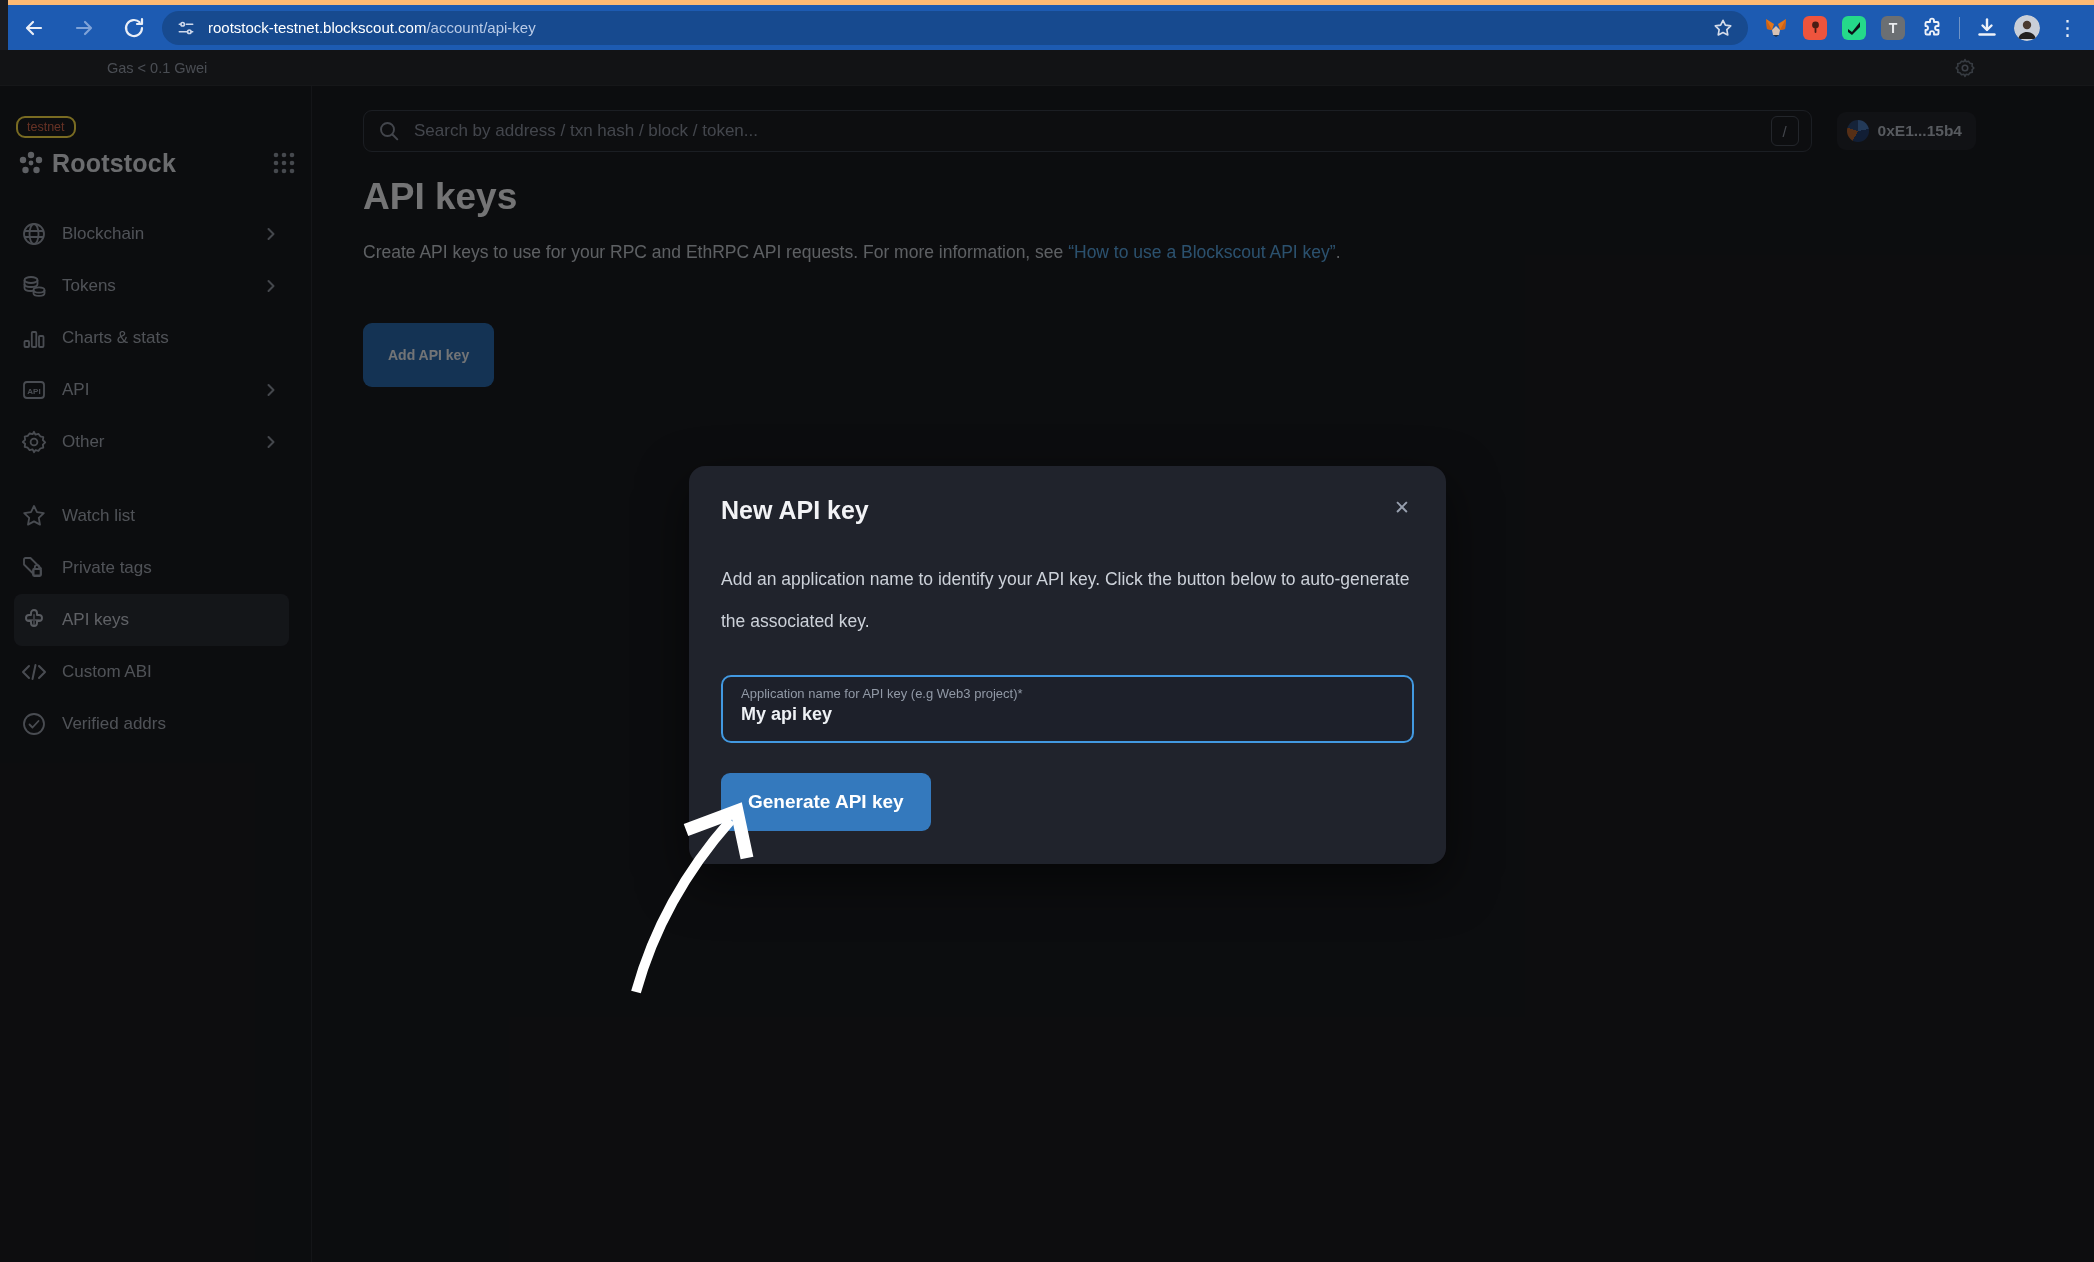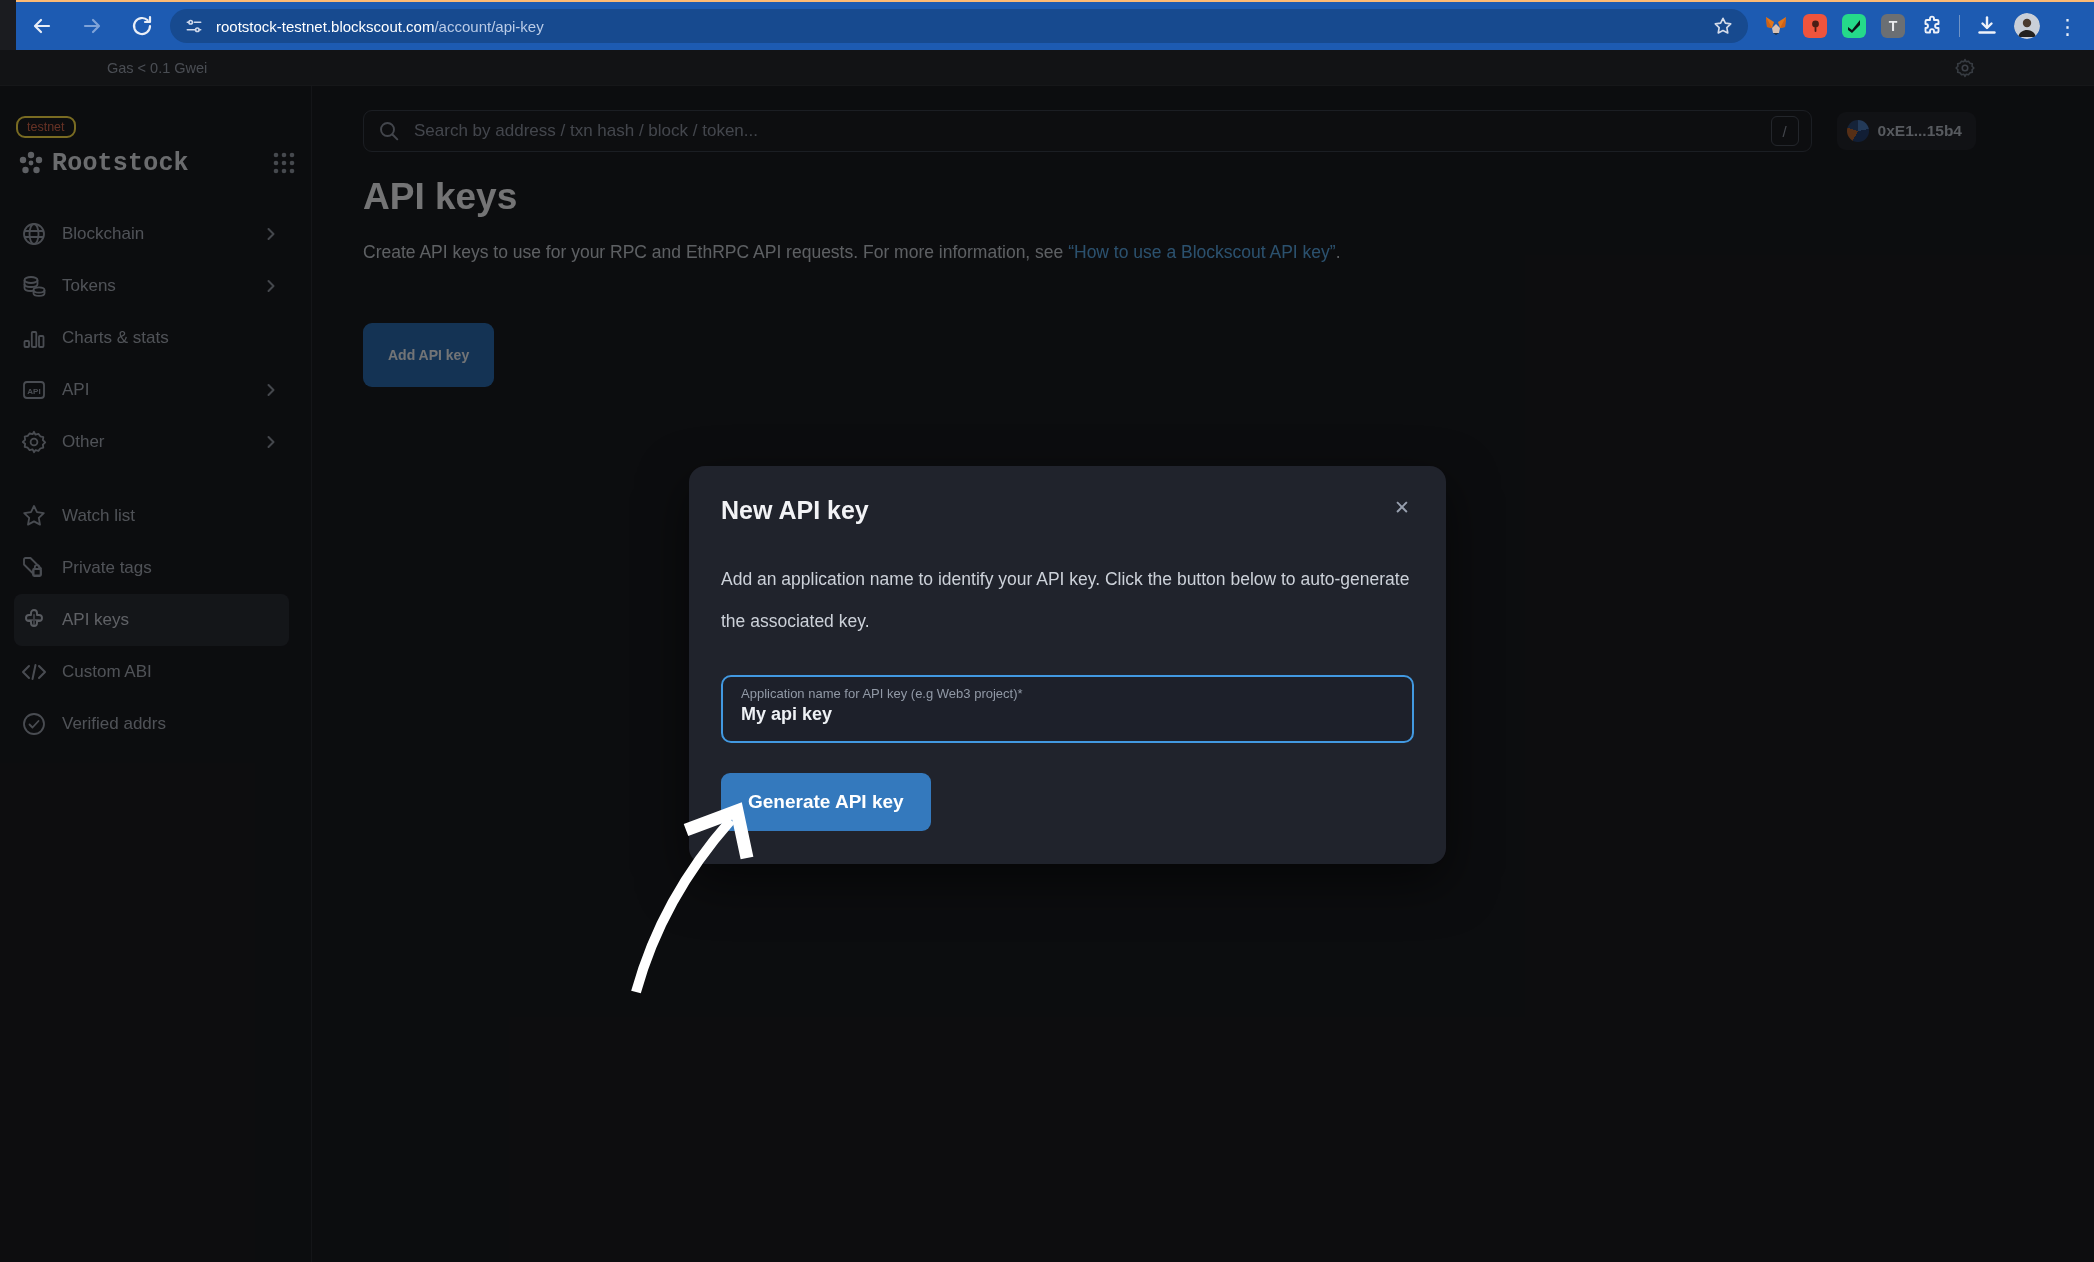--- a/index.html
+++ b/index.html
@@ -4,22 +4,22 @@
 <style>
   html,body{margin:0;padding:0;}
   body{
     width:2094px;height:1262px;position:relative;overflow:hidden;
     background:#1b1c20;font-family:"Liberation Sans",sans-serif;
     -webkit-font-smoothing:antialiased;
   }
   svg{display:block}
 
   
-  .chrome{position:absolute;top:0;left:16px;right:0;height:50px;background:#1d5bb2;
-    border-top:2px solid #fdba74;box-sizing:border-box;display:flex;align-items:center;
+  .chrome{position:absolute;top:0;left:8px;right:0;height:50px;background:#1d5bb2;
+    border-top:5px solid #fdba74;box-sizing:border-box;display:flex;align-items:center;
     padding:0 14px;z-index:100;}
   .nav-btns{display:flex;align-items:center;gap:26px;margin-right:16px;}
   .nav-btn{width:24px;height:24px;color:#e9eef7;cursor:pointer;}
   .nav-btn.fwd{color:#7fa3d8;}
   .url-pill{flex:1;max-width:1742px;height:34px;background:#174a8f;border-radius:17px;
     display:flex;align-items:center;padding:0 14px;gap:12px;}
   .url-text{font-size:15px;color:#ffffff;white-space:nowrap;overflow:hidden;}
   .url-text .path{color:#b9cbe7;}
   .url-spacer{flex:1;}
   .ext-cluster{display:flex;align-items:center;gap:15px;margin-left:16px;}
@@ -35,21 +35,21 @@
     justify-content:space-between;padding:0 118px 0 107px;z-index:1;}
   .gas{font-size:14.5px;color:#9aa1ad;}
   .netbar-gear{color:#7d8795;width:22px;height:22px;cursor:pointer;}
 
   .sidebar{position:absolute;top:86px;left:0;bottom:0;width:312px;box-sizing:border-box;
     border-right:1px solid #2b2d33;z-index:1;}
   .badge-testnet{display:inline-block;margin:30px 16px 0 16px;padding:2px 9px;font-size:12.5px;
     color:#d4684c;border:2px solid #fde047;border-radius:9px;}
   .brand-row{display:flex;align-items:center;margin:10px 14px 0 16px;}
   .brand-logo{width:30px;height:30px;color:#c4c9d1;}
-  .brand-name{font-size:25px;font-weight:700;color:#dfe2e7;margin-left:6px;letter-spacing:.2px;flex:1;font-family:Liberation Mono, monospace;}
+  .brand-name{font-size:25px;font-weight:700;color:#dfe2e7;margin-left:6px;letter-spacing:.2px;flex:1;}
   .apps-grid{width:26px;height:26px;color:#9299a4;cursor:pointer;}
   .side-nav{margin:30px 22px 0 14px;}
   .side-nav.second{margin-top:22px;}
   .nav-item{display:flex;align-items:center;gap:14px;height:52px;padding:0 10px 0 6px;
     border-radius:8px;cursor:pointer;color:#a6acb6;}
   .nav-item .ni-icon{width:28px;height:28px;flex:0 0 28px;color:#9aa0ab;}
   .nav-item .ni-label{flex:1;font-size:17px;}
   .nav-item .chev{width:16px;height:16px;color:#8f95a0;}
   .nav-item.selected{background:#2b2e36;color:#c6cbd3;}
   .nav-item.selected .ni-icon{color:#b9bfc9;}

